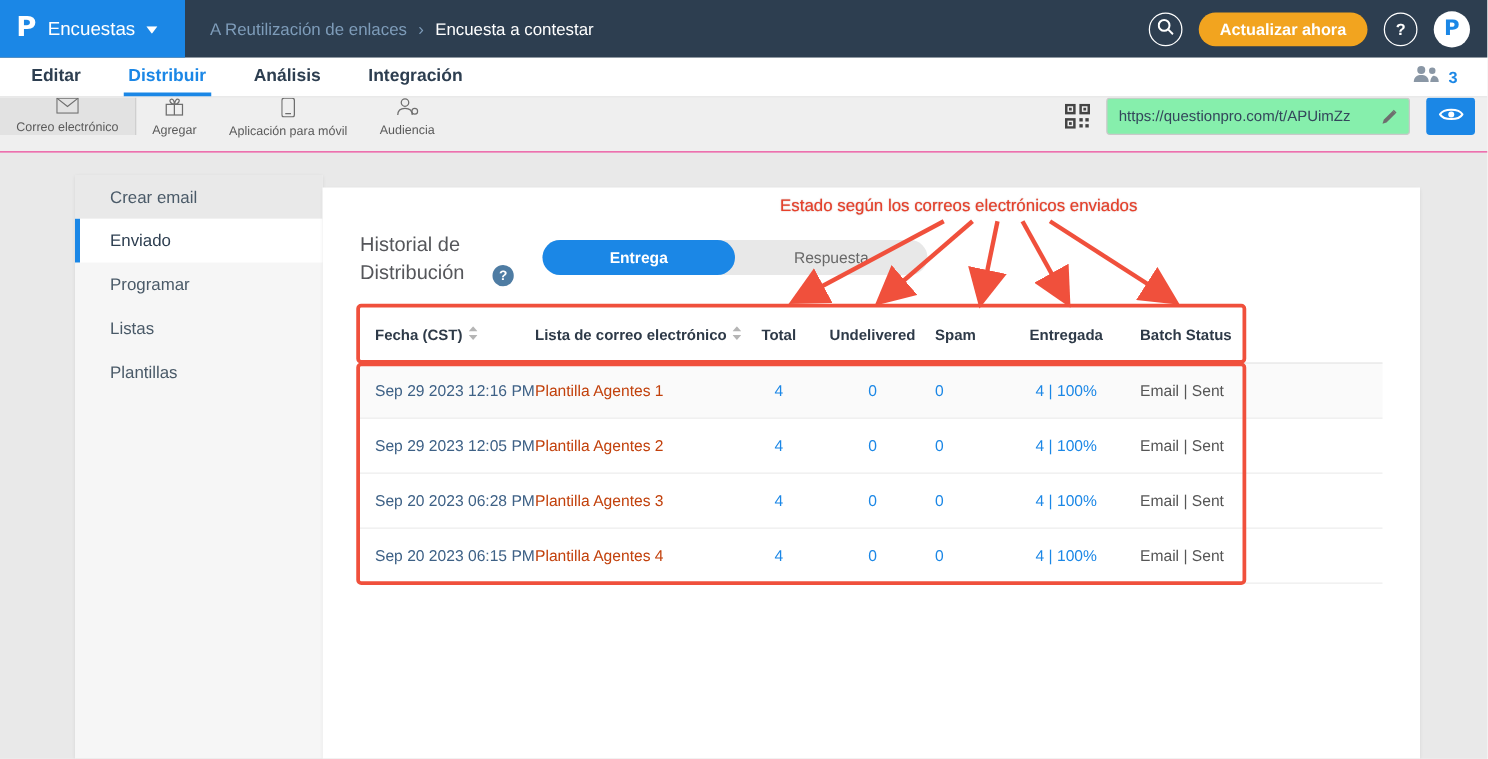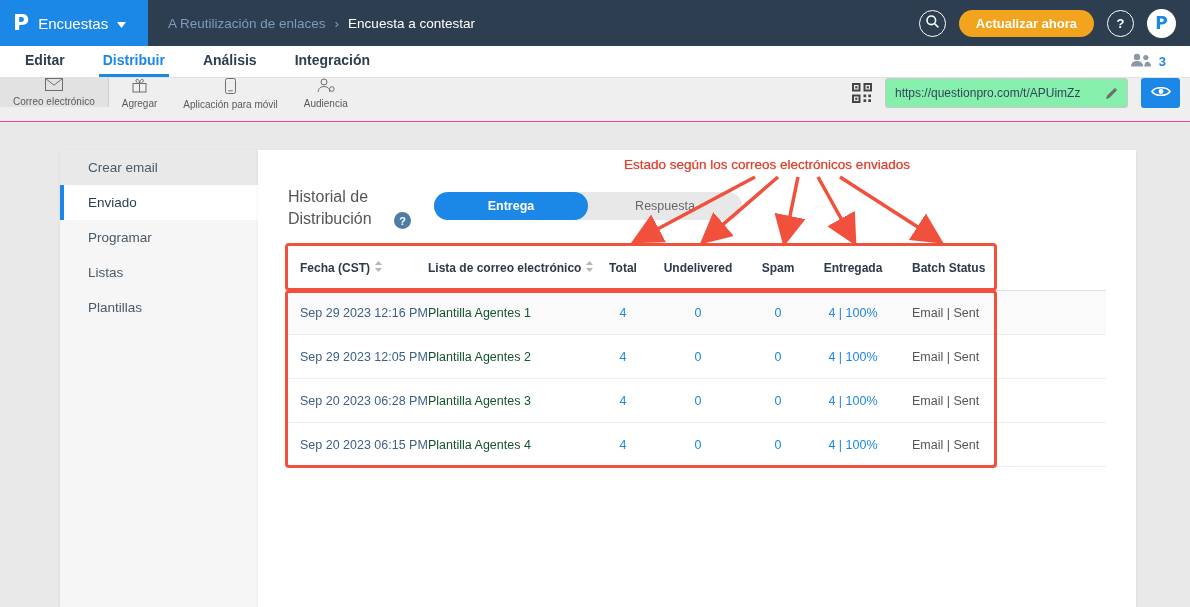--- a/index.html
+++ b/index.html
@@ -35,21 +35,21 @@
   .tool-item.active{background:#e2e2e2;border-right:1px solid #cfcfcf}
   .toolbar-right{margin-left:auto;display:flex;align-items:center;gap:13px;padding-right:10px}
   .qr-btn{cursor:pointer;display:flex;align-items:center}
   .url-box{display:flex;align-items:center;gap:6px;width:243px;height:30px;background:#86efac;border:1px solid #c9c9c9;border-radius:3px;padding:0 9px;font-size:12px;color:#33475b}
   .url-text{flex:1;white-space:nowrap;overflow:hidden}
   .pencil{cursor:pointer;display:flex;align-items:center}
   .eye-btn{width:39px;height:30px;background:#1b87e6;border:none;border-radius:3px;display:flex;align-items:center;justify-content:center;cursor:pointer}
 
   
   .workspace{position:absolute;top:122px;left:0;width:100%;height:485px;background:#e9e9e9}
-  .sidebar{position:absolute;left:60px;top:28px;width:198px;bottom:0;background:#f6f6f6;box-shadow:0 1px 3px rgba(0,0,0,.08)}
+  .sidebar{position:absolute;left:60px;top:18px;width:198px;bottom:0;background:#f6f6f6;box-shadow:0 1px 3px rgba(0,0,0,.08)}
   .side-item{padding:10px 24px;font-size:13.5px;color:#4a5a68;cursor:pointer;border-left:4px solid transparent}
   .side-item.hovered{background:#e9e9e9}
   .side-item.active{background:#fff;border-left-color:#1b87e6;color:#2d3e50}
 
   .panel{position:absolute;left:258px;top:28px;width:878px;bottom:0;background:#fff;box-shadow:0 1px 3px rgba(0,0,0,.08)}
   .panel-inner{position:relative;width:100%;height:100%}
 
   .dist-title{position:absolute;left:30px;top:36px;width:124px;font-size:16px;font-weight:normal;color:#55565a;line-height:1.35}
   .title-help{position:absolute;left:136px;top:62px;width:17px;height:17px;border-radius:50%;background:#4e7ca3;color:#fff;font-size:11px;font-weight:bold;display:flex;align-items:center;justify-content:center;cursor:pointer}
 
@@ -63,27 +63,27 @@
   .dist-table{position:absolute;left:30px;top:96px;width:818px;z-index:1}
   .thead,.trow{display:flex;align-items:center}
   .thead{height:45px;border-bottom:1px solid #e0e0e0;font-weight:bold;font-size:12px;color:#2e3a48}
   .trow{height:44px;border-bottom:1px solid #ededed;font-size:12.5px}
   .trow.first{background:#fafafa}
   .cell{flex-shrink:0}
   .c0{width:140px;padding-left:12px}
   .c1{width:170px}
   .c2{width:50px;text-align:center}
   .c3{width:100px;text-align:center}
-  .c4{width:60px;text-align:center}
+  .c4{width:60px;}
   .c5{width:90px;text-align:center}
   .c6{width:110px;padding-left:14px}
   .c7{flex:1 1 auto}
   .sort-wrap{display:inline-flex;align-items:center;gap:5px;cursor:pointer}
   .trow .c0{color:#3e6186;cursor:default}
-  .trow .c1{color:#14532d}
+  .trow .c1{color:#c2410c}
   .num{color:#1b87e6;cursor:pointer}
   .trow .c6{color:#565656}
 
   
   .red-box{position:absolute;border:3px solid #f0503c;border-radius:4px;pointer-events:none;z-index:5}
   .red-box.hdr{left:27px;top:93px;width:712px;height:48px}
   .red-box.rws{left:27px;top:140px;width:712px;height:178px}
   .arrows{position:absolute;left:0;top:0;z-index:5;pointer-events:none}
 </style>
 </head>

